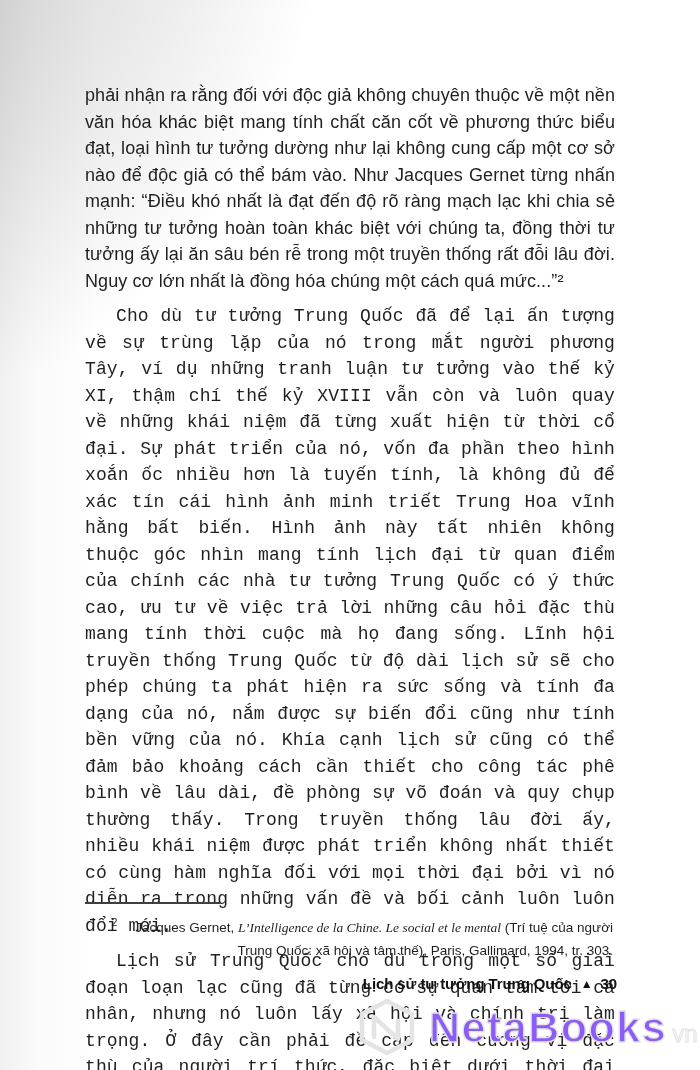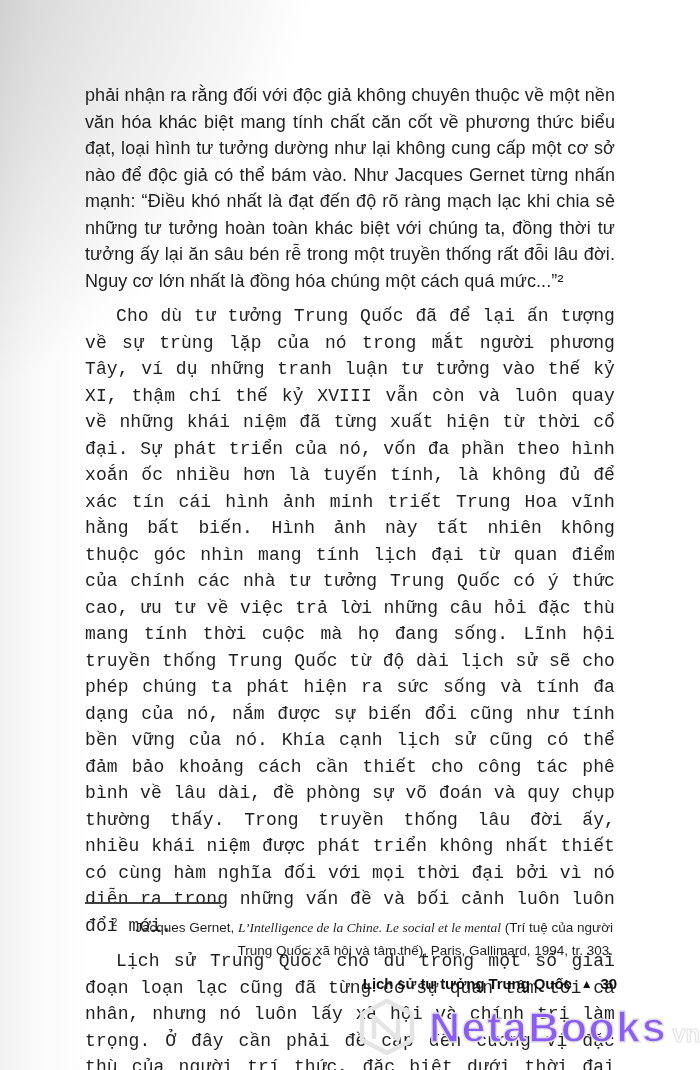--- a/index.html
+++ b/index.html
@@ -101,21 +101,21 @@
   .wm-text {
     font-size: 43px;
     font-weight: bold;
     letter-spacing: 1.5px;
     color: #8b5cf6;
     -webkit-text-stroke: 1.4px #e4e4e4;
     line-height: 56px;
   }
   .wm-vn {
     font-size: 24px;
-    font-weight: bold;
+    font-weight: normal;
     color: #fbfbfb;
     -webkit-text-stroke: 1.1px #e4e4e4;
     margin-left: 5px;
     align-self: flex-end;
     padding-bottom: 7px;
   }
 </style>
 </head>
 <body>
 

